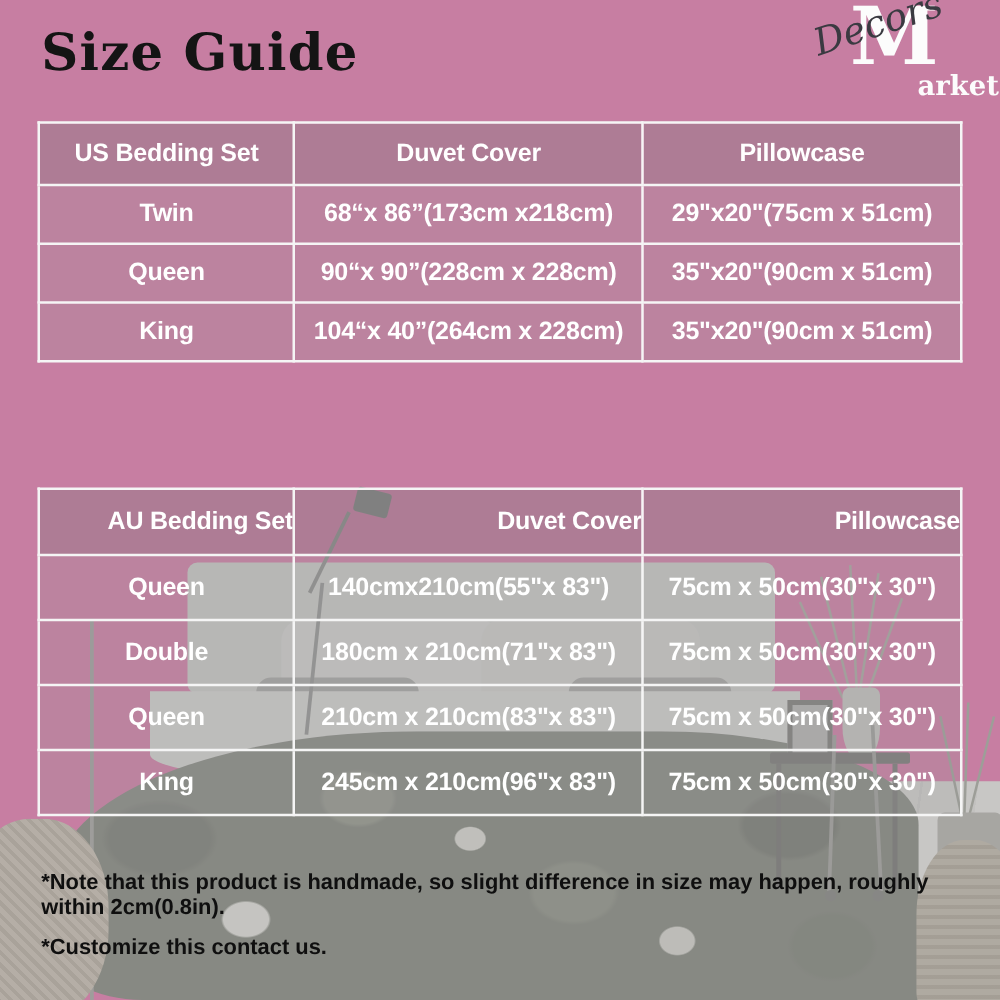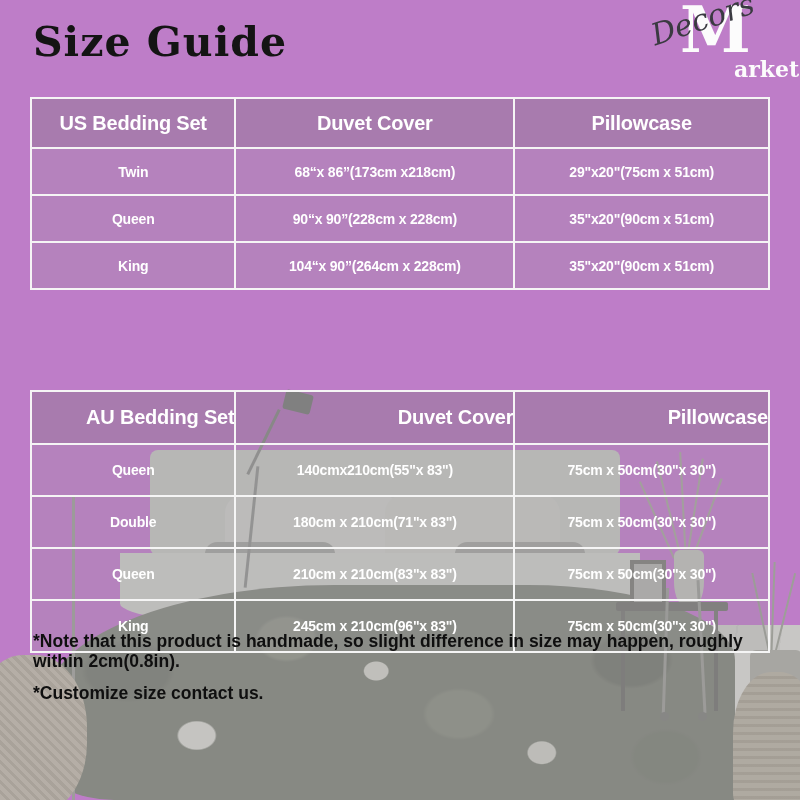--- a/index.html
+++ b/index.html
@@ -1,18 +1,18 @@
 <!DOCTYPE html>
 <html><head>
 <meta charset="utf-8">
 <style>
   html, body { margin: 0; padding: 0; }
   #root {
     position: relative; width: 800px; height: 800px;
-    overflow: hidden; background: #d946ef;
+    overflow: hidden; background: #ec4899;
     font-family: "Liberation Sans", sans-serif;
   }
   
   .photo, .photo div { position: absolute; }
   .photo { inset: 0; z-index: 0; }
   .floor { left: 470px; top: 625px; width: 330px; height: 175px;
     background: #efede8;
     background-image: repeating-linear-gradient(98deg, rgba(0,0,0,0.06) 0 2px, transparent 2px 44px); }
   .headboard { left: 150px; top: 450px; width: 470px; height: 105px; background: #deddd9; border-radius: 8px; }
   .pillow-l { left: 225px; top: 495px; width: 175px; height: 75px; background: #eceae6; border-radius: 18px; }
@@ -76,25 +76,25 @@
     font-size: 22px; color: #fcfcfc; }
   .logo-script { left: 2px; top: 14px; font-family: "DejaVu Serif", serif; font-style: italic;
     font-size: 30px; color: #3a3a41; transform: rotate(-18deg); transform-origin: left center; }
   .size-table {
     position: absolute; left: 30px; width: 740px;
     border-collapse: collapse; table-layout: fixed;
     color: #ffffff; font-weight: 700; text-align: center; letter-spacing: -0.2px;
   }
   .size-table th, .size-table td { border: 2px solid #f5f5f5; padding: 0; overflow: hidden; }
   .size-table th { background: rgba(122,122,122,0.32); font-size: 20px; }
-  .size-table td { background: rgba(150,150,150,0.22); font-size: 14px; font-weight: 700; }
+  .size-table td { background: rgba(150,150,150,0.22); font-size: 20px; font-weight: 700; }
   col.c1 { width: 27.7%; } col.c2 { width: 37.8%; } col.c3 { width: 34.5%; }
   #t1 { top: 97px; }  #t1 thead tr { height: 50px; } #t1 tbody tr { height: 47px; }
   #t2 { top: 390px; } #t2 thead tr { height: 53px; text-align: right; } #t2 tbody tr { height: 52px; }
-  .notes { position: absolute; left: 33px; top: 632px; width: 745px; color: #0f0f0f; }
+  .notes { position: absolute; left: 33px; top: 696px; width: 745px; color: #0f0f0f; }
   .notes p { margin: 0; font-size: 17.5px; font-weight: 700; line-height: 1.12; }
   .notes p + p { margin-top: 13px; }
 </style>
 </head>
 <body>
 
 <div id="root">
 
   <div class="photo">
     <div class="floor"></div>
@@ -160,21 +160,21 @@
           <td>68“x 86”(173cm x218cm)</td>
           <td>29"x20"(75cm x 51cm)</td>
         </tr>
         <tr>
           <td>Queen</td>
           <td>90“x 90”(228cm x 228cm)</td>
           <td>35"x20"(90cm x 51cm)</td>
         </tr>
         <tr>
           <td>King</td>
-          <td>104“x 90”(264cm x 228cm)</td>
+          <td>104“x 40”(264cm x 228cm)</td>
           <td>35"x20"(90cm x 51cm)</td>
         </tr>
       </tbody>
     </table>
 
     <table class="size-table" id="t2">
       <colgroup>
           <col class="c1">
           <col class="c2">
           <col class="c3">
@@ -205,16 +205,16 @@
         <tr>
           <td>King</td>
           <td>245cm x 210cm(96"x 83")</td>
           <td>75cm x 50cm(30"x 30")</td>
         </tr>
       </tbody>
     </table>
 
     <div class="notes">
       <p>*Note that this product is handmade, so slight  difference in size may happen, roughly within 2cm(0.8in).</p>
-      <p>*Customize size contact us.</p>
+      <p>*Customize this contact us.</p>
     </div>
   </div>
 </div>
 
 </body></html>

